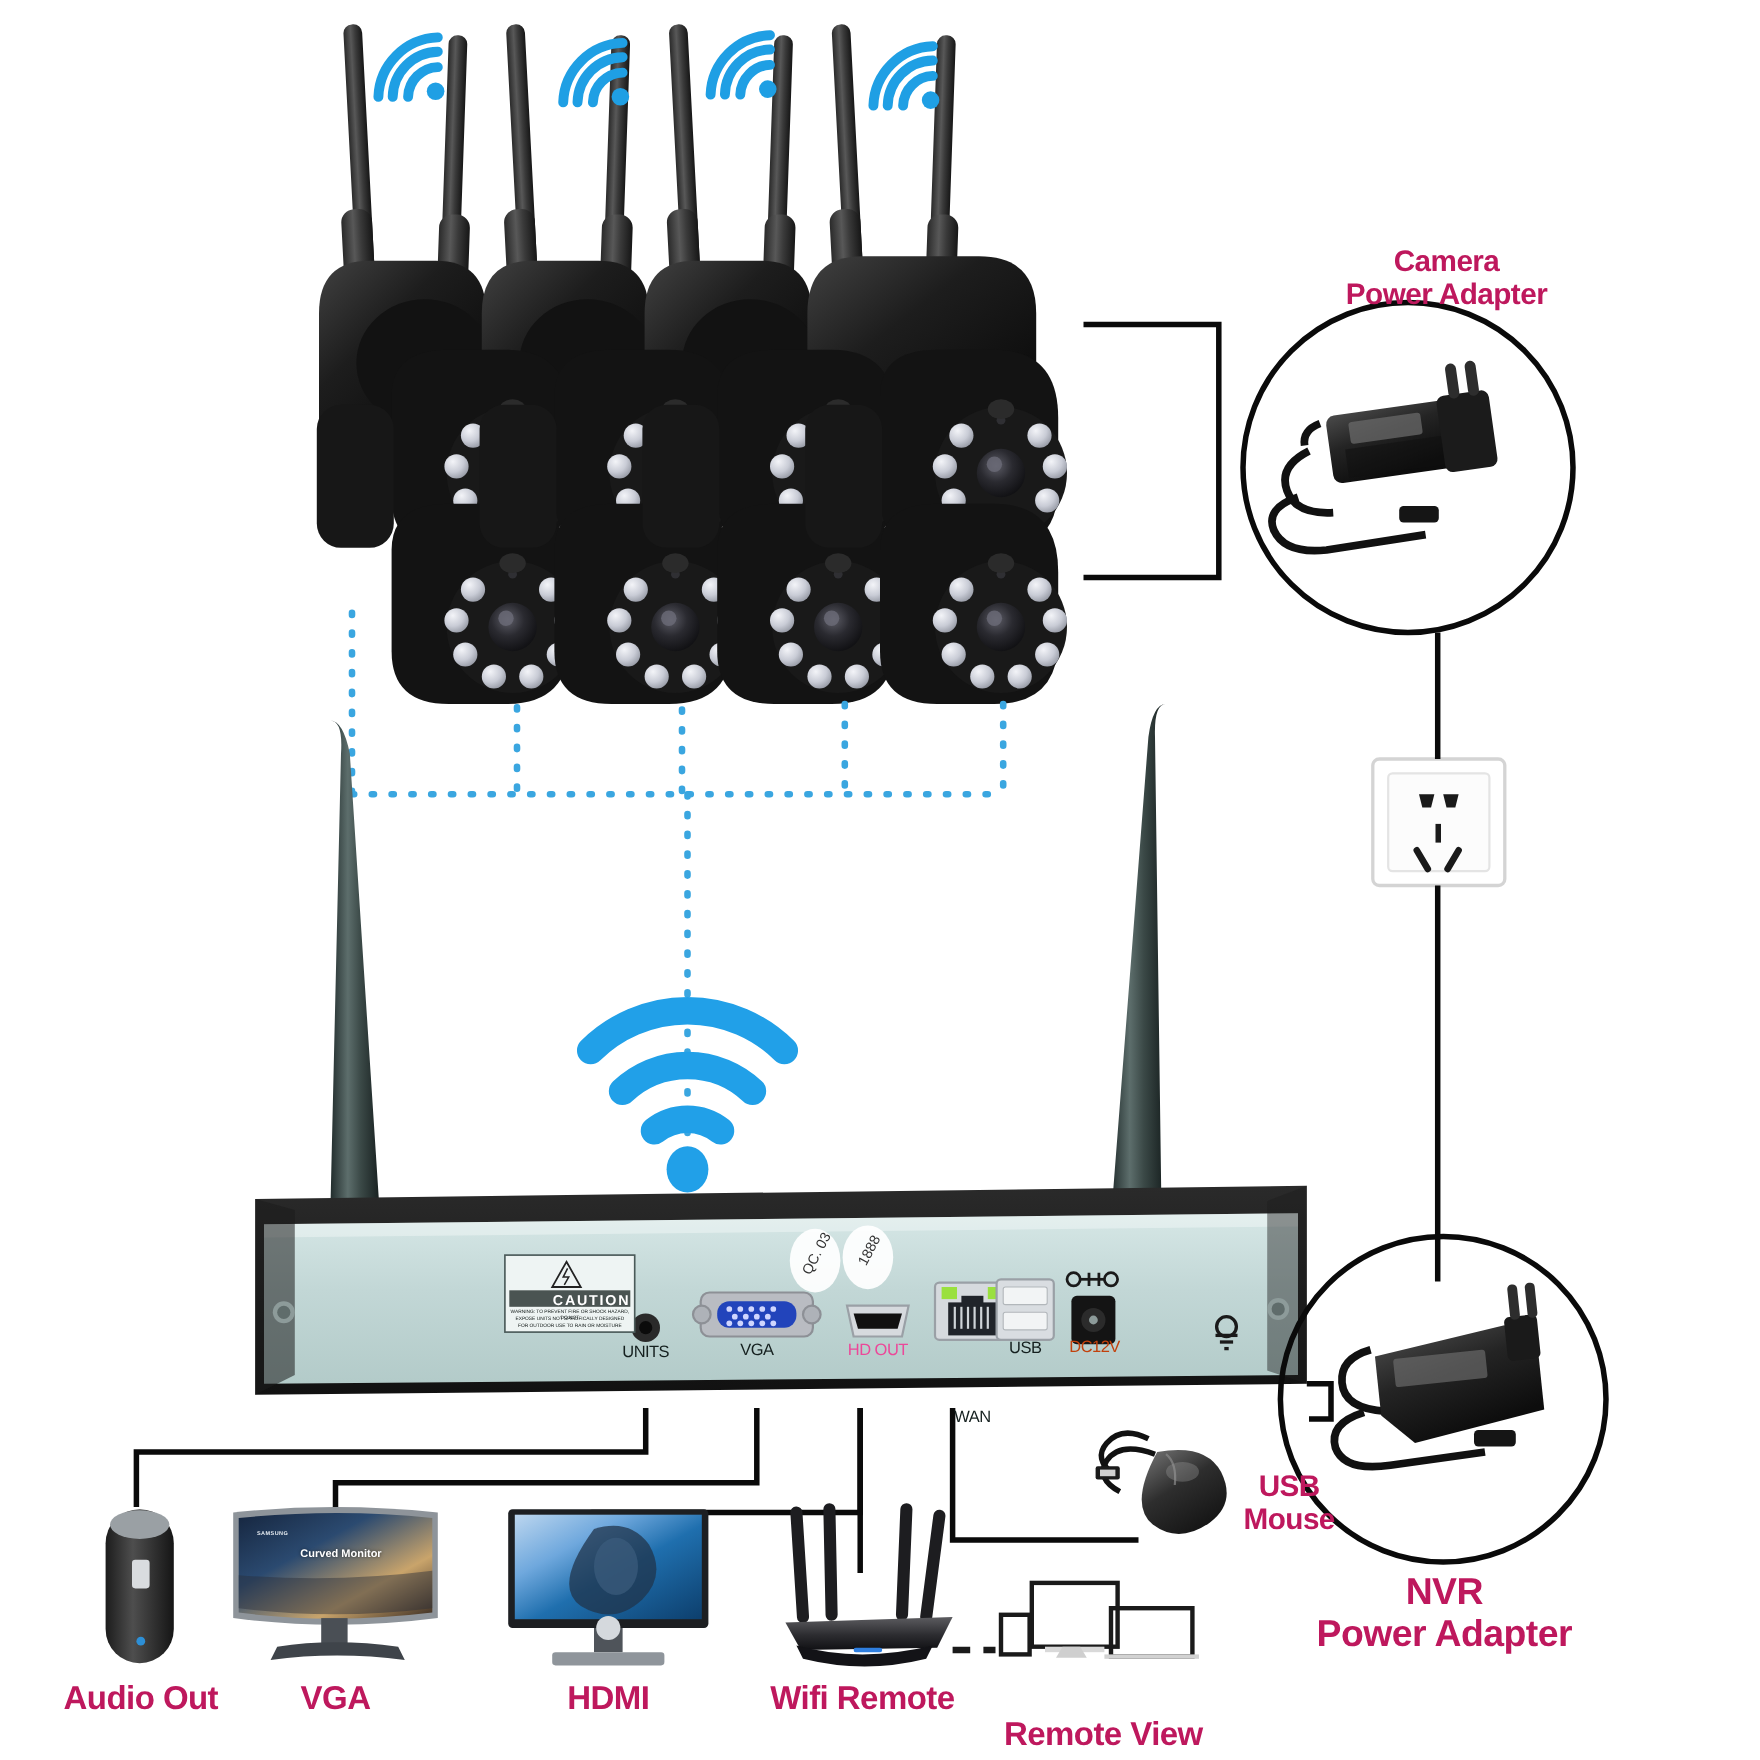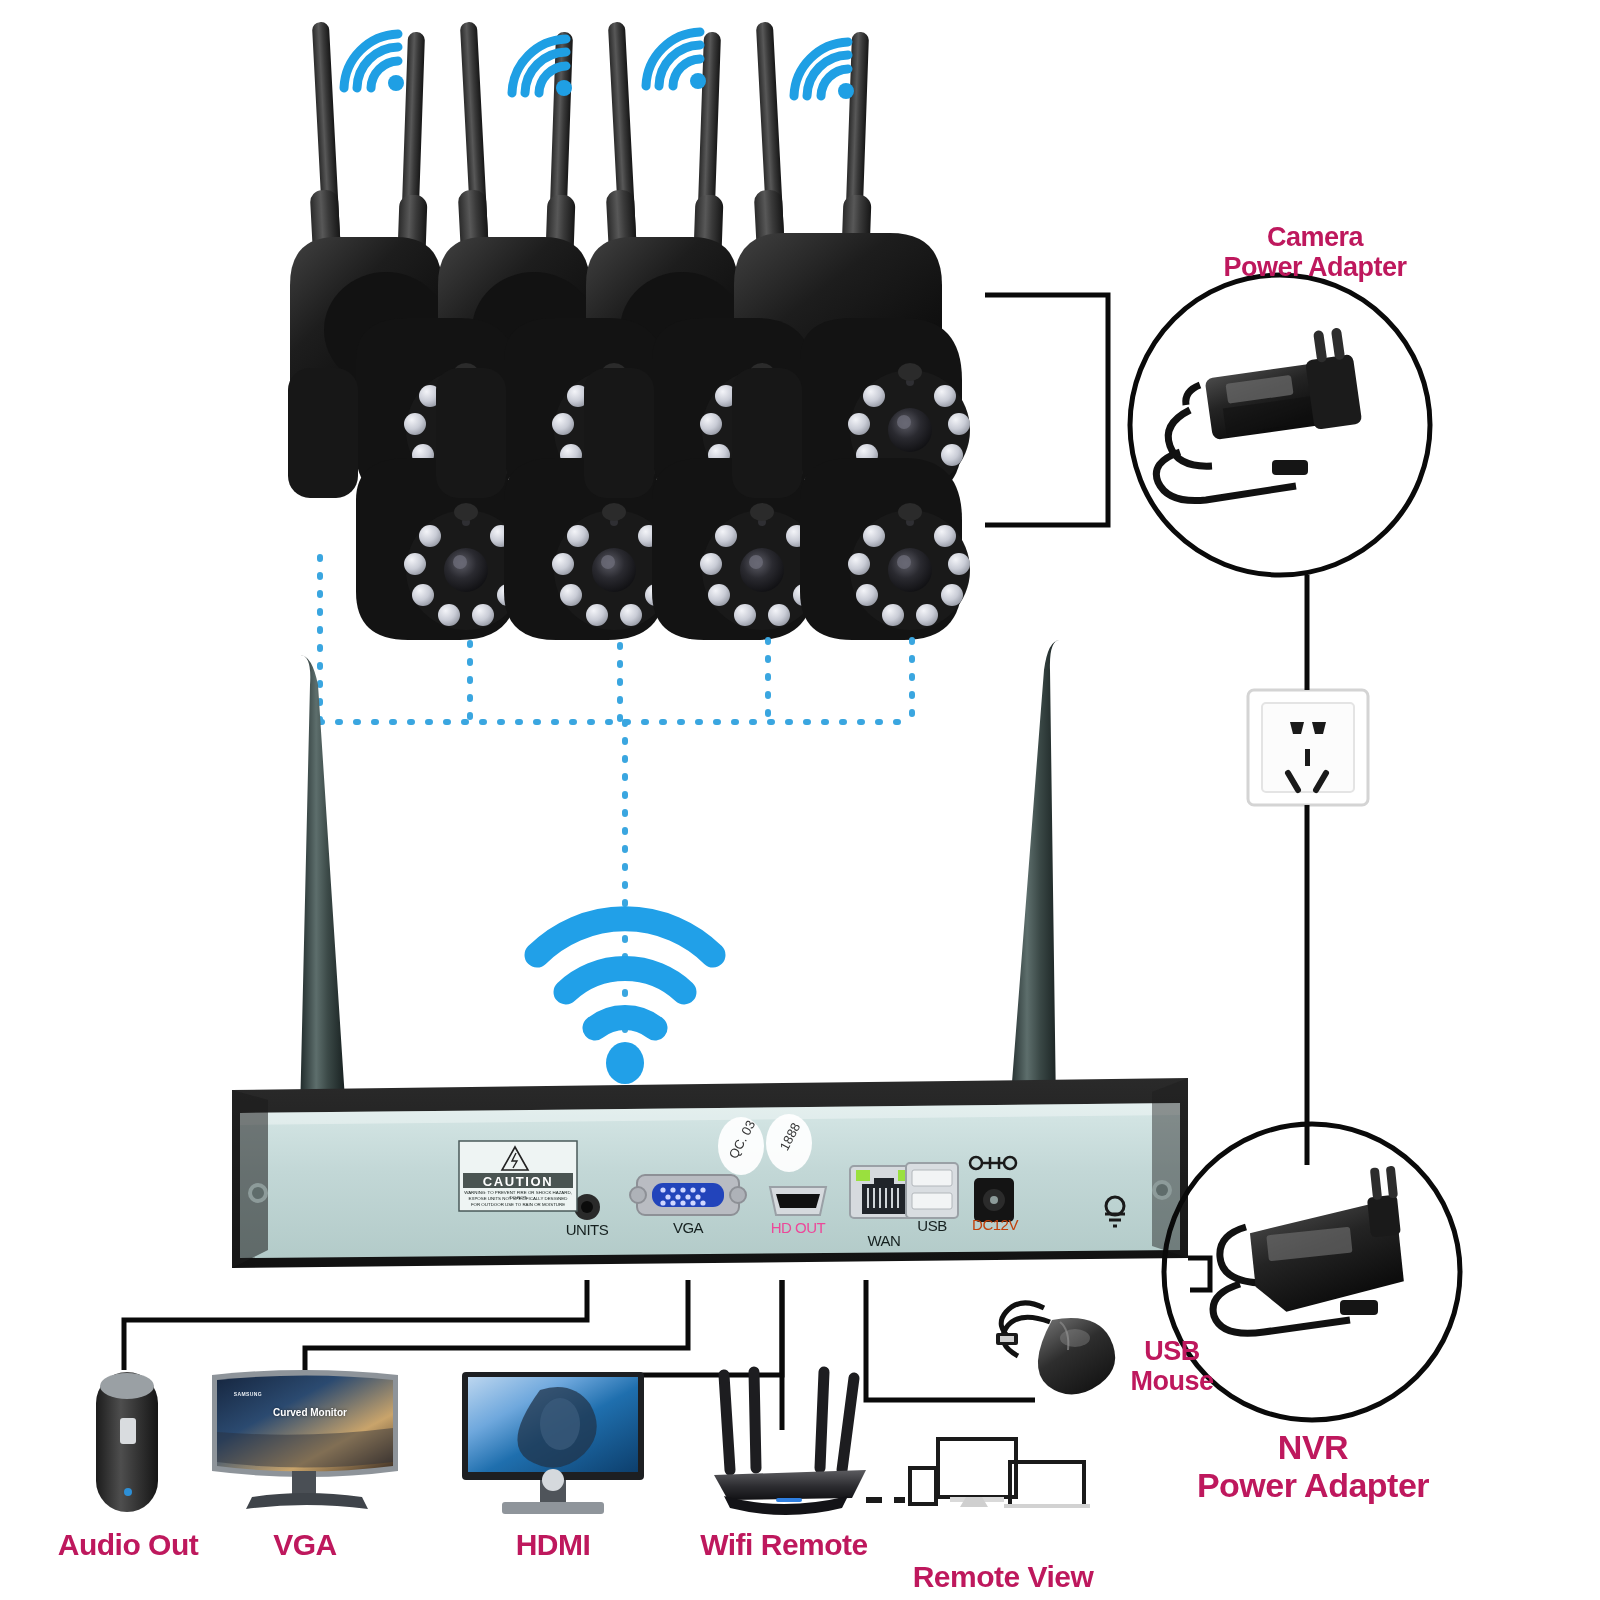--- a/index.html
+++ b/index.html
@@ -603,25 +603,25 @@
 
 <div class="lbl" style="left:448px;top:1528px;width:210px;font-size:30px;">HDMI</div>
 
 <div class="lbl" style="left:680px;top:1528px;width:208px;font-size:30px;">Wifi Remote</div>
 
 <div class="lbl" style="left:890px;top:1528px;width:226px;font-size:30px;margin-top:32px;">Remote View</div>
 
 <div class="lbl" style="left:547px;top:1222px;width:80px;font-size:15px;font-weight:normal;color:#15201f;">UNITS</div>
 <div class="lbl" style="left:648px;top:1220px;width:80px;font-size:15px;font-weight:normal;color:#15201f;">VGA</div>
 <div class="lbl" style="left:758px;top:1220px;width:80px;font-size:15px;font-weight:normal;color:#ec4899;">HD OUT</div>
-<div class="lbl" style="left:844px;top:1233px;width:80px;font-size:15px;font-weight:normal;color:#15201f;">WAN</div>
+<div class="lbl" style="left:844px;top:1281px;width:80px;font-size:15px;font-weight:normal;color:#15201f;">WAN</div>
 <div class="lbl" style="left:892px;top:1218px;width:80px;font-size:15px;font-weight:normal;color:#15201f;">USB</div>
 <div class="lbl" style="left:955px;top:1217px;width:80px;font-size:15px;font-weight:normal;color:#c2410c;">DC12V</div>
 
-<div class="abs" style="left:463px;top:1174px;width:110px;text-align:center;font-size:13px;
+<div class="abs" style="left:463px;top:1174px;width:110px;text-align:right;font-size:13px;
             font-weight:bold;color:#ffffff;letter-spacing:1.6px;">CAUTION</div>
 <div class="abs" style="left:461px;top:1190px;width:114px;text-align:center;font-size:4.4px;color:#101816;">WARNING: TO PREVENT FIRE OR SHOCK HAZARD, DO NOT</div>
 <div class="abs" style="left:461px;top:1196px;width:114px;text-align:center;font-size:4.4px;color:#101816;">EXPOSE UNITS NOT SPECIFICALLY DESIGNED</div>
 <div class="abs" style="left:461px;top:1202px;width:114px;text-align:center;font-size:4.4px;color:#101816;">FOR OUTDOOR USE TO RAIN OR MOISTURE</div>
 
 <div class="abs" style="left:718px;top:1132px;width:48px;text-align:center;font-size:13px;color:#333;
             transform:rotate(-62deg);">QC. 03</div>
 <div class="abs" style="left:766px;top:1129px;width:48px;text-align:center;font-size:13px;color:#333;
             transform:rotate(-62deg);">1888</div>
 

